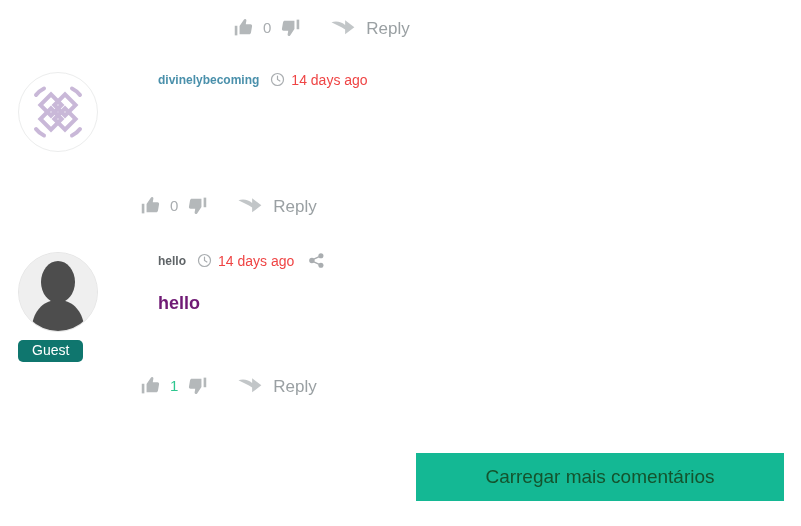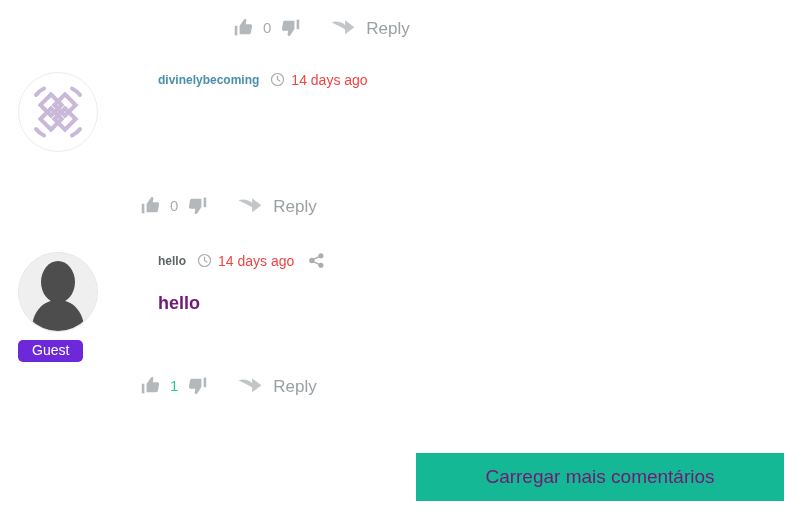--- a/index.html
+++ b/index.html
@@ -83,21 +83,21 @@
     overflow: hidden;
     position: relative;
   }
   .avatar.guest {
     background: #f0f0f0;
     border-color: #e6e6e6;
   }
   .guest-badge {
     display: inline-block;
     margin-top: 8px;
-    background: #6d28d9;
+    background: #0f766e;
     color: #ffffff;
     font-size: 14px;
     padding: 3px 14px 4px 14px;
     border-radius: 5px;
     line-height: 1.1;
   }
 
   .comment-body {
     position: absolute;
     left: 140px;
@@ -139,21 +139,21 @@
   }
   .comment-text.bold {
     font-weight: bold;
     color: #701a75;
   }
 
   
   .load-more {
     position: absolute;
     background: #14b894;
-    color: #701a75;
+    color: #14532d;
     border: none;
     font-family: "Liberation Sans", sans-serif;
     font-size: 19px;
     cursor: pointer;
     padding: 0;
     display: flex;
     align-items: center;
     justify-content: center;
   }
 </style>

